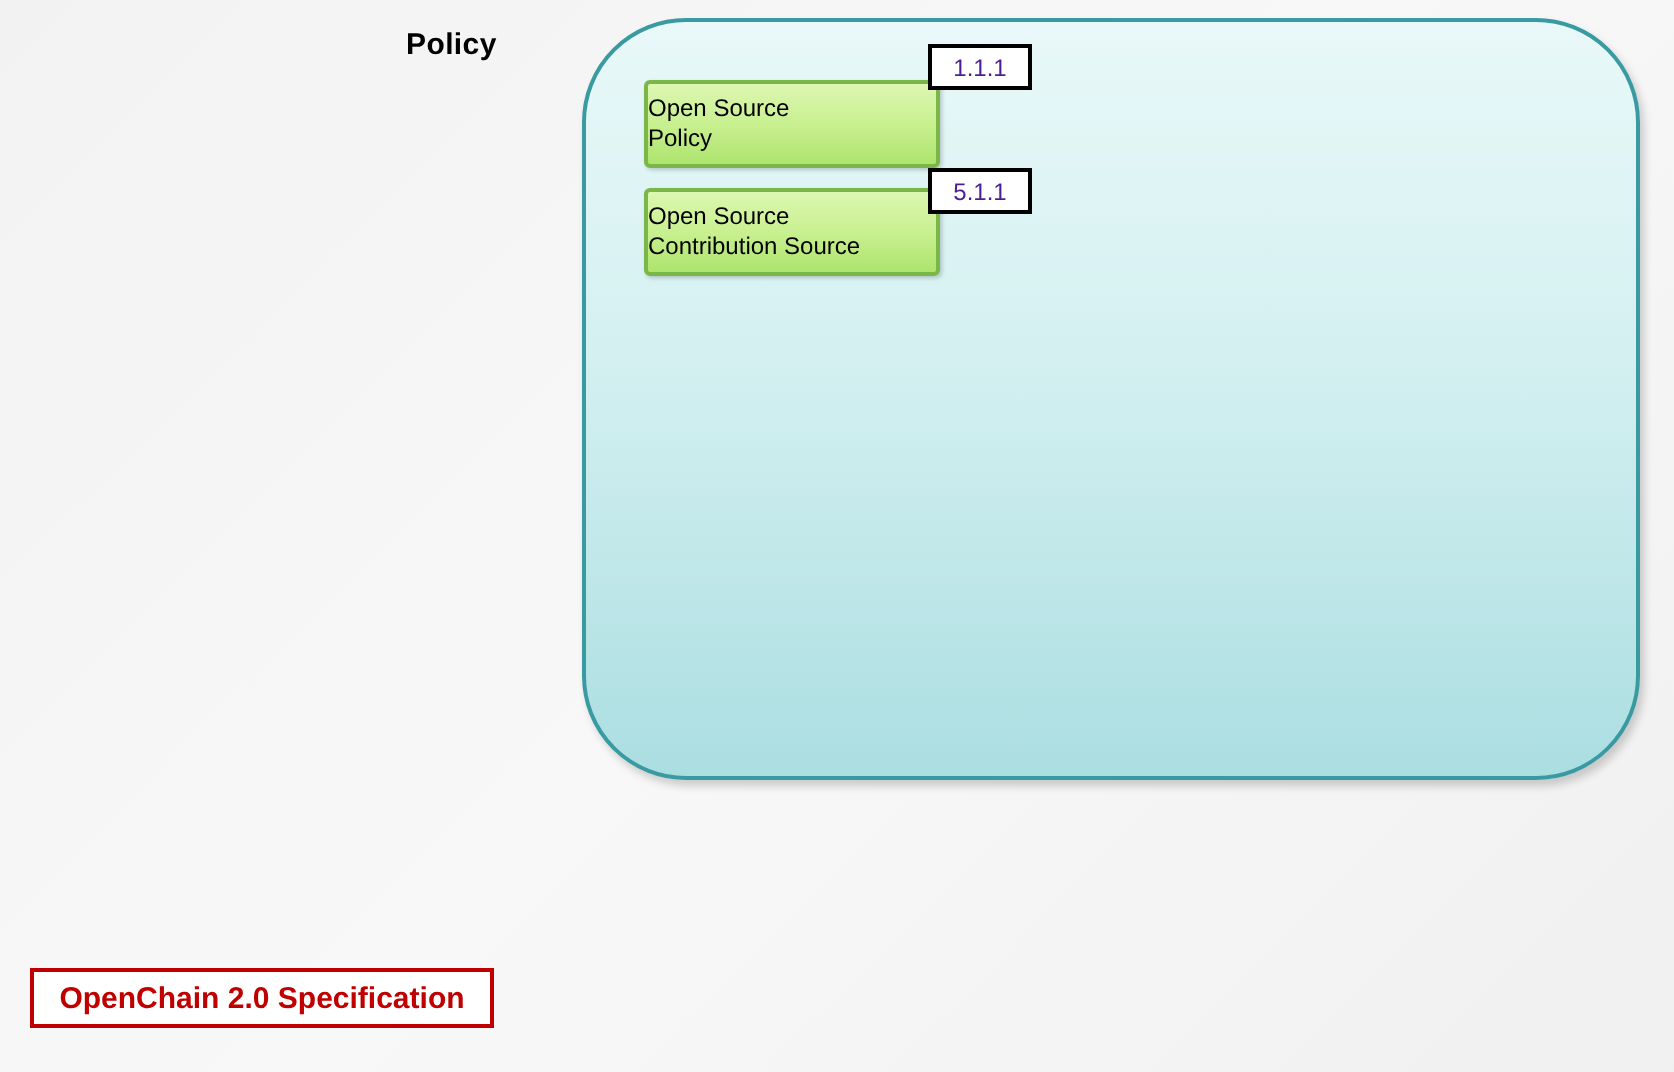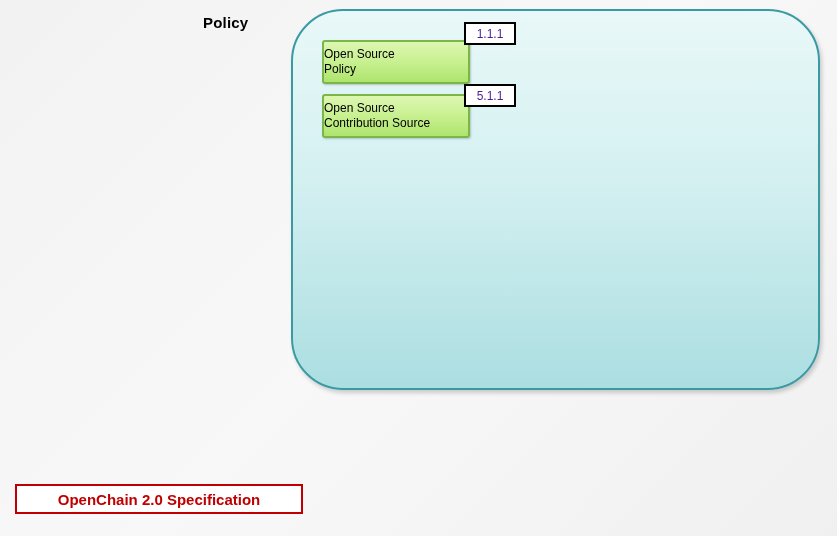--- a/index.html
+++ b/index.html
@@ -72,21 +72,21 @@
     font-size: 12px;
     color: #4c1d95;
     z-index: 3;
   }
   .clause-badge-1 { left: 464px; top: 22px; }
   .clause-badge-2 { left: 464px; top: 84px; }
   .footer-box {
     position: absolute;
     left: 15px;
     top: 484px;
-    width: 288px;
+    width: 232px;
     height: 30px;
     box-sizing: border-box;
     background: #ffffff;
     border: 2px solid #c00000;
     display: flex;
     align-items: center;
     justify-content: center;
     font-size: 15px;
     font-weight: bold;
     color: #c00000;

